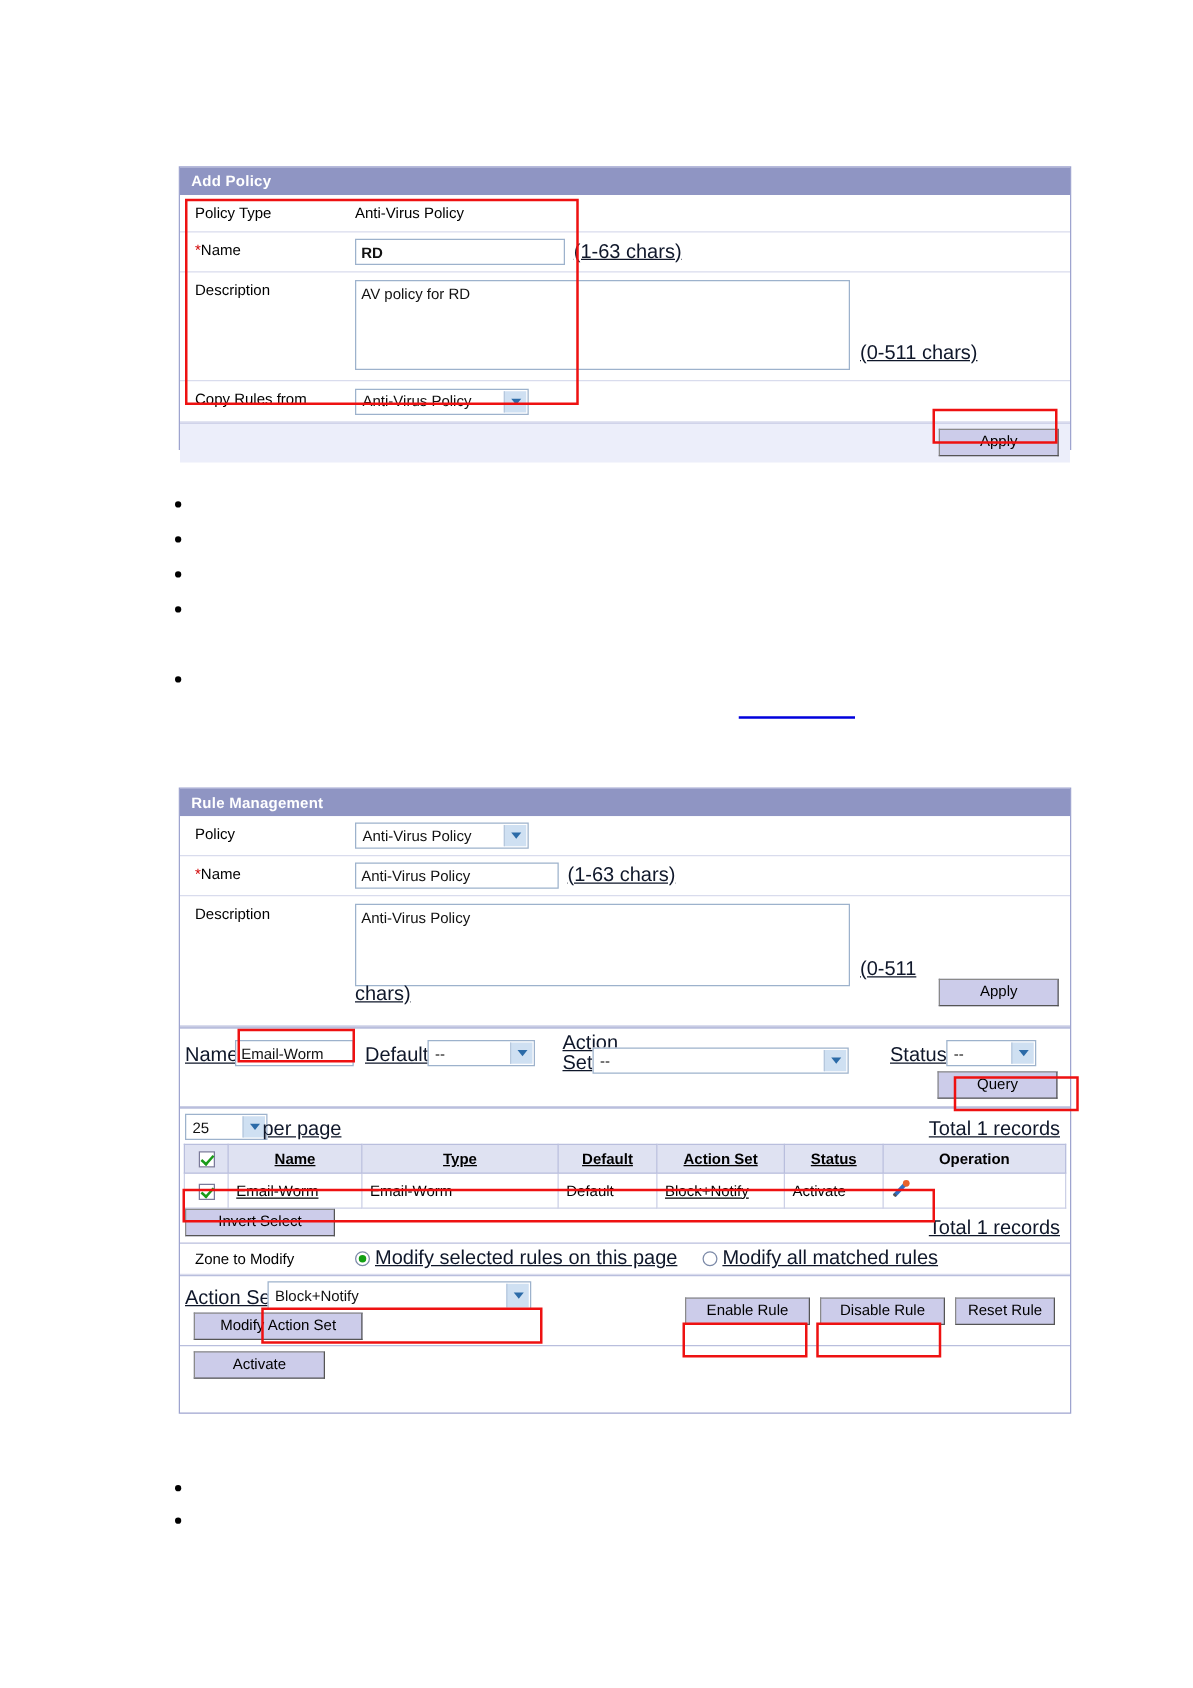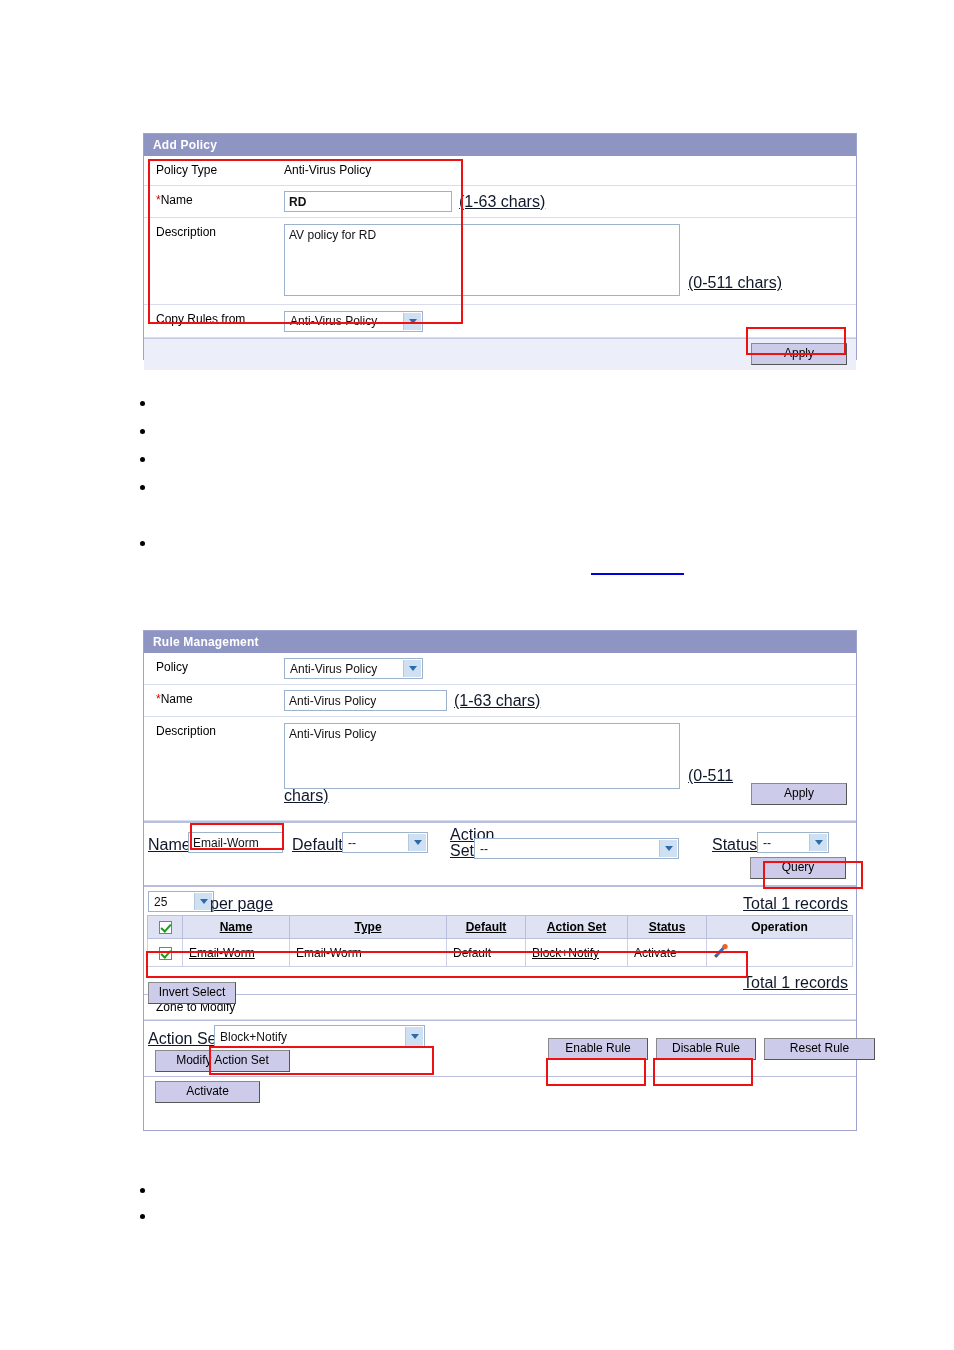--- a/index.html
+++ b/index.html
@@ -403,39 +403,45 @@
                   <circle cx="12" cy="3.6" r="2.7" fill="#e8622c"></circle>
                 </svg>
               </span>
             </td>
           </tr>
         </tbody>
       </table>
     </div>
 
     <div style="position:relative; height:27px;">
-      <div class="btn" style="position:absolute; left:4px; top:15px; width:88px; background:#ccccea;">Invert Select</div>
+      <div class="btn" style="position:absolute; left:4px; top:0; width:120px; background:#ccccea;">Invert Select</div>
       <span class="smallnote" style="position:absolute; right:8px; top:7px;">Total 1 records</span>
     </div>
 
     <div class="row" style="height:26px; border-top:1px solid #b9bedd;">
       <div class="lbl" style="padding-top:5px;">Zone to Modify</div>
+      <div class="fld" style="align-items:center; padding-top:0; padding-bottom:0; gap:4px;">
+        <span class="rdo on"></span>
+        <span class="smallnote">Modify selected rules on this page</span>
+        <span class="rdo" style="margin-left:16px;"></span>
+        <span class="smallnote">Modify all matched rules</span>
+      </div>
     </div>
 
     <div style="position:relative; height:55px; border-top:1px solid #b9bedd;">
       <span class="smallnote" style="position:absolute; left:4px; top:9px;">Action Set</span>
       <div class="sel" style="position:absolute; left:70px; top:4px; width:211px; height:23px;">
         <span>Block+Notify</span>
         <span class="arrow"></span>
       </div>
       <div class="btn" style="position:absolute; left:11px; top:29px; width:135px;">Modify Action Set</div>
 
       <div class="btn" style="position:absolute; left:404px; top:17px; width:100px;">Enable Rule</div>
       <div class="btn" style="position:absolute; left:512px; top:17px; width:100px;">Disable Rule</div>
-      <div class="btn" style="position:absolute; left:620px; top:17px; width:111px;">Reset Rule</div>
+      <div class="btn" style="position:absolute; left:620px; top:17px; width:80px;">Reset Rule</div>
     </div>
 
     <div style="position:relative; height:32px; border-top:1px solid #b9bedd;">
       <div class="btn" style="position:absolute; left:11px; top:4px; width:105px;">Activate</div>
     </div>
 
   </div>
 </div>
 
 <div class="hl" style="left:190px; top:823px; width:94px; height:27px;"></div>

